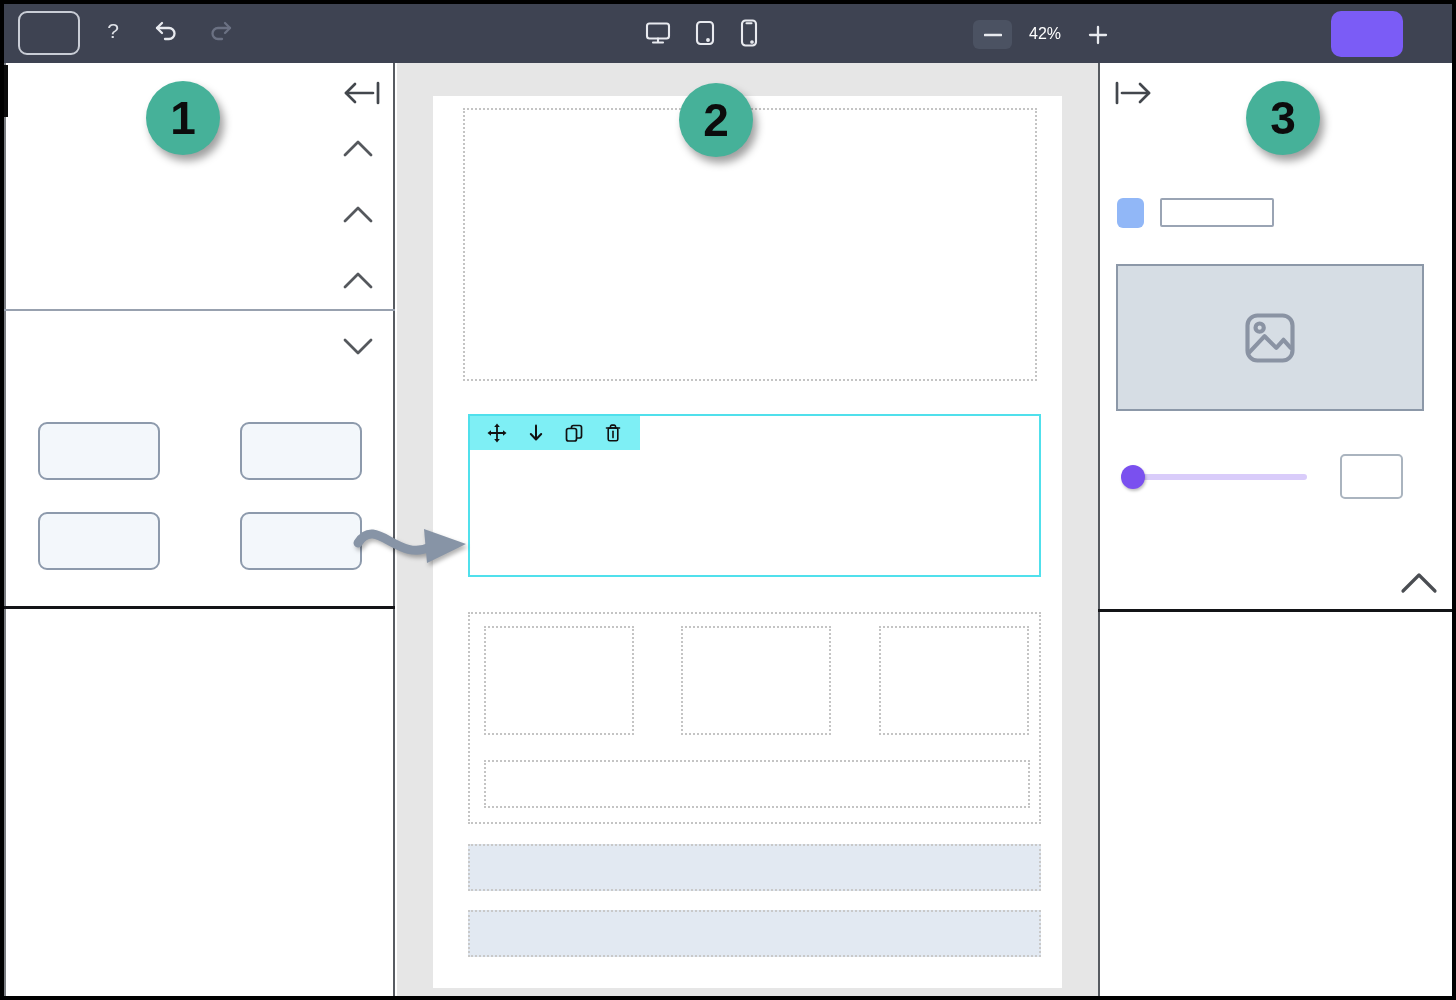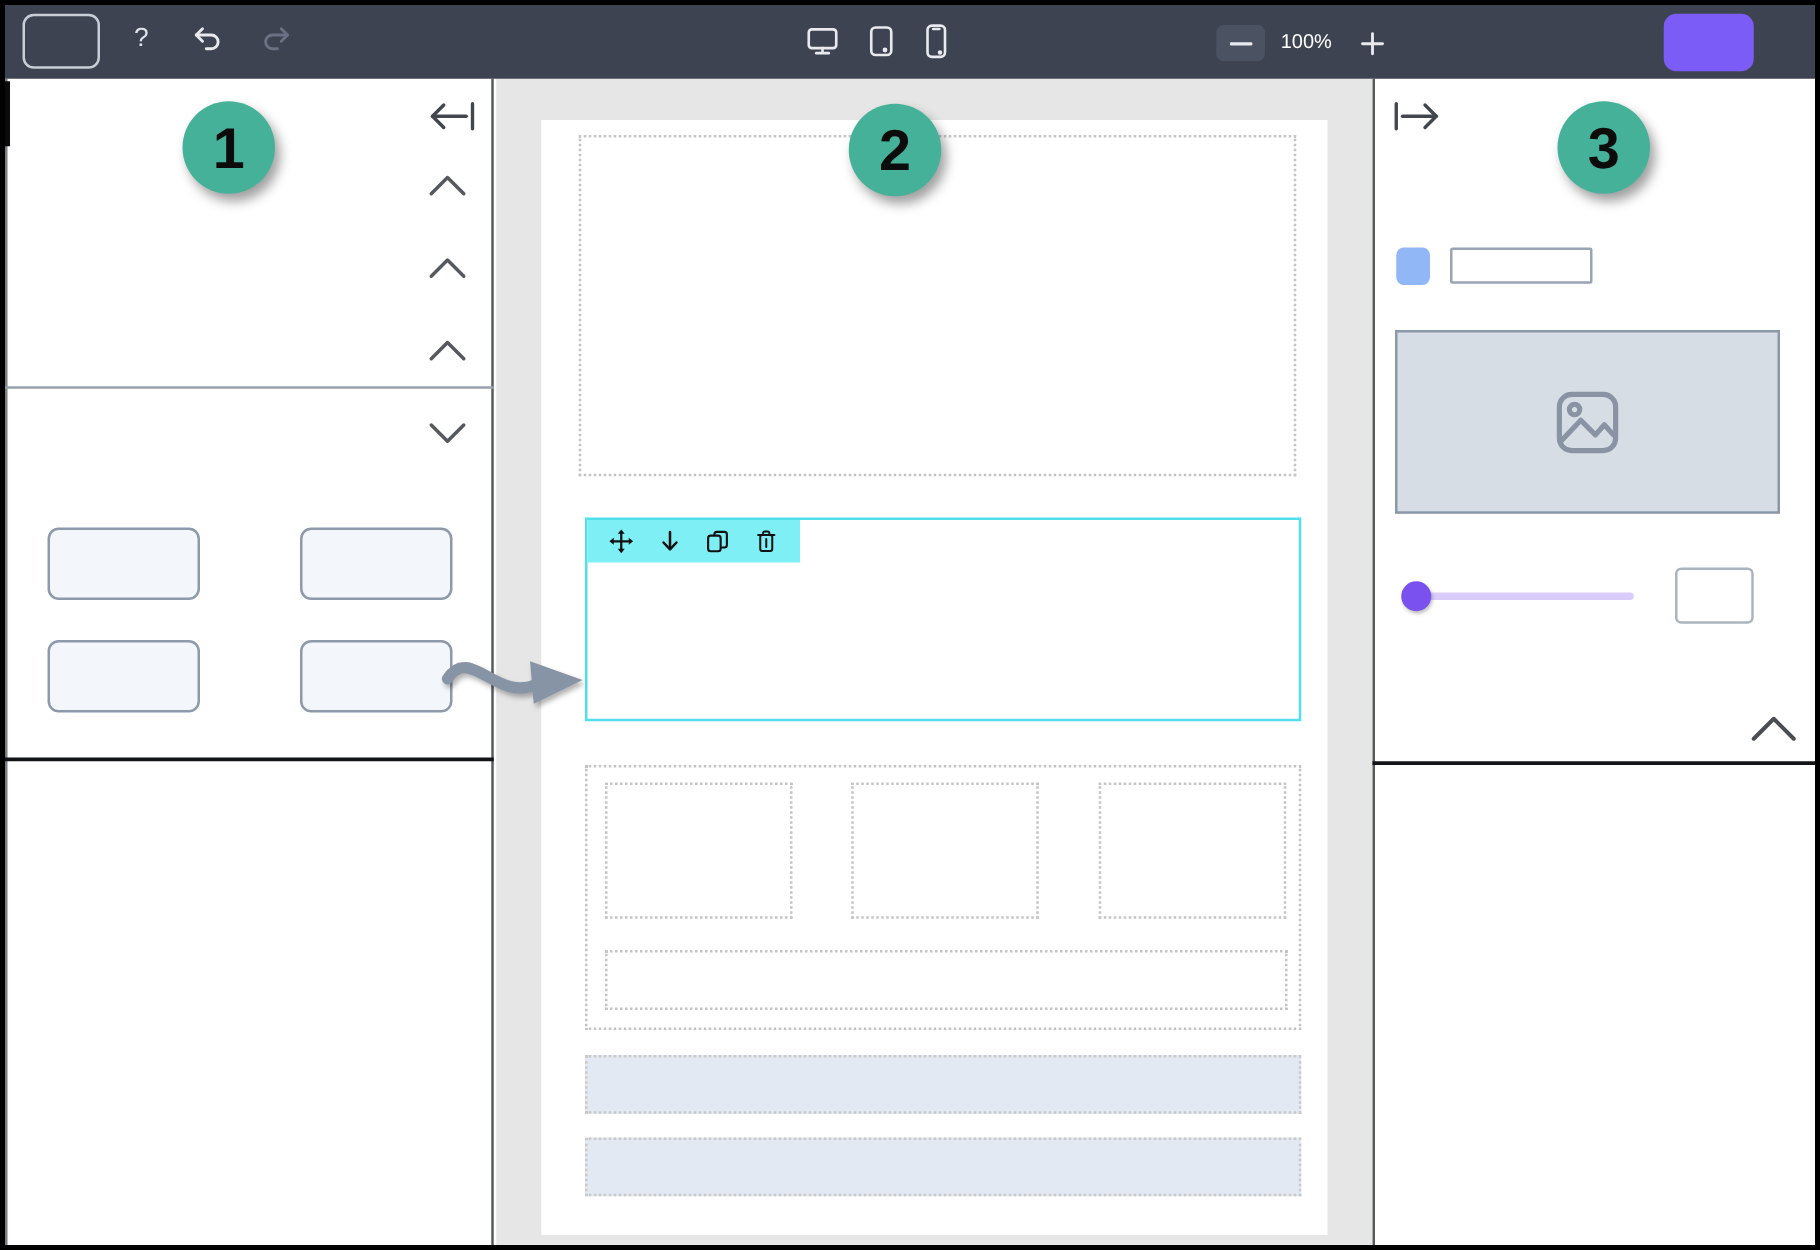--- a/index.html
+++ b/index.html
@@ -124,21 +124,21 @@
       </span>
     </div>
 
     <div class="abs icon-btn zoom-out">
       <span>
         <svg width="18" height="4" viewBox="0 0 18 4">
             <line x1="1" y1="2" x2="17" y2="2" stroke="#E8EAEF" stroke-width="2.6" stroke-linecap="round"></line>
           </svg>
       </span>
     </div>
-    <div class="abs zoom-label">100%</div>
+    <div class="abs zoom-label">42%</div>
     <div class="abs icon-btn zoom-in">
       <span>
         <svg width="20" height="20" viewBox="0 0 20 20">
             <g stroke="#E8EAEF" stroke-width="2.3" stroke-linecap="round">
               <line x1="2" y1="10" x2="18" y2="10"></line>
               <line x1="10" y1="2" x2="10" y2="18"></line>
             </g>
           </svg>
       </span>
     </div>

